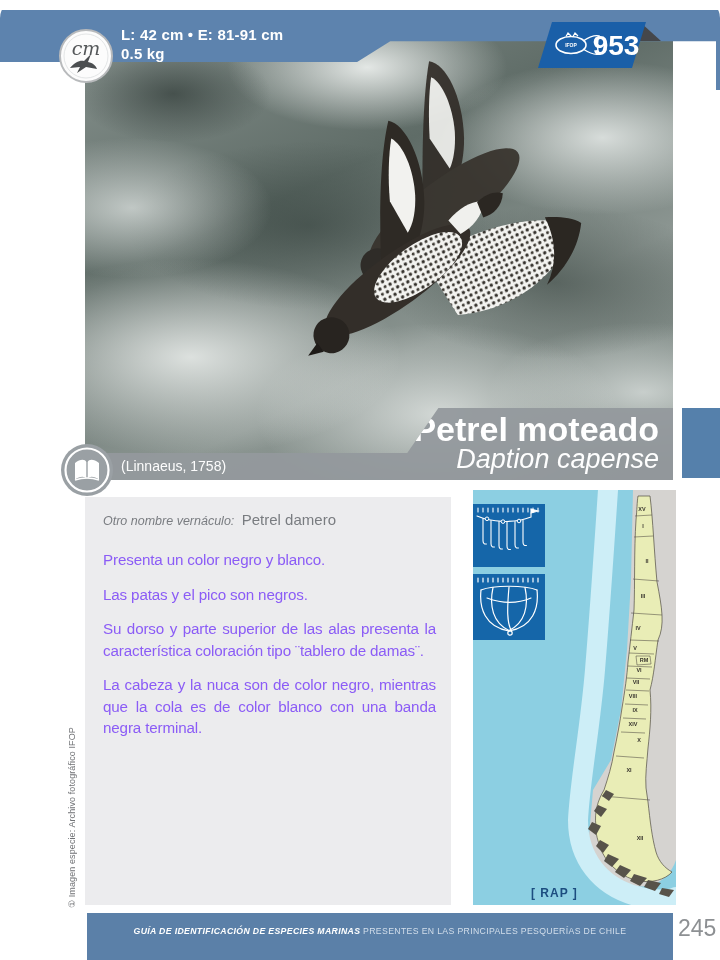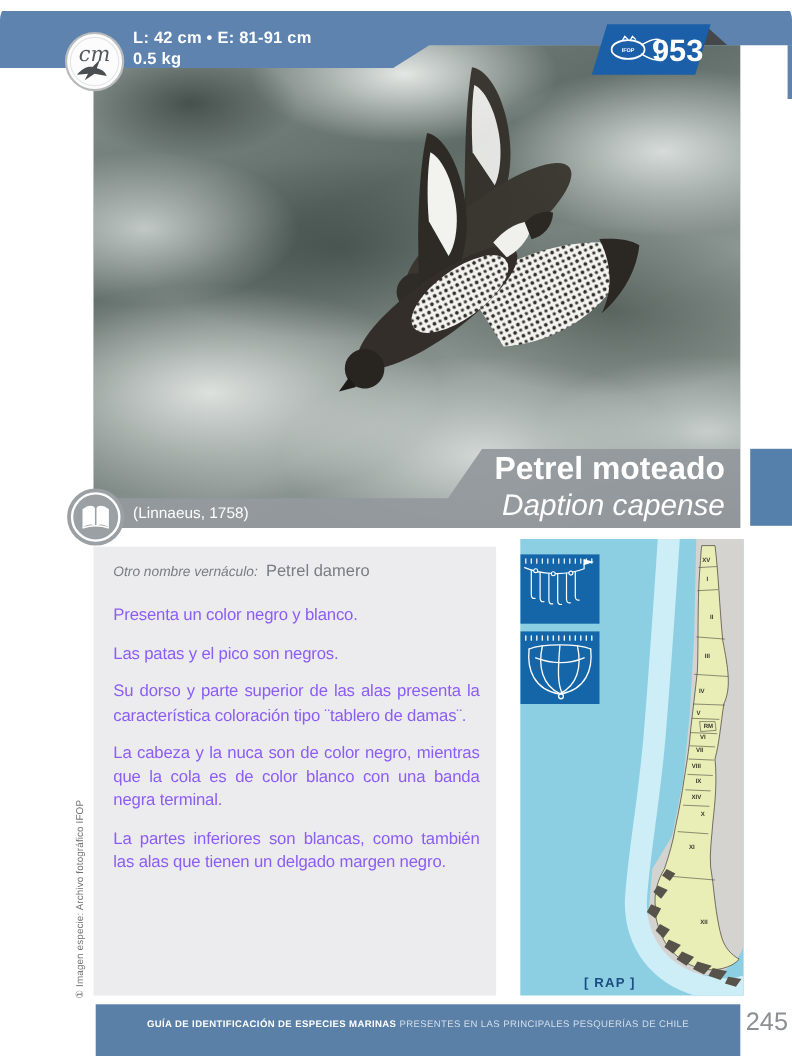--- a/index.html
+++ b/index.html
@@ -24,21 +24,21 @@
     clip-path:polygon(0 0,100% 0,100% 60%,54.2% 60%,49.6% 100%,0 100%);z-index:3;}
   .banner-strip{position:absolute;left:716px;top:41px;width:4px;height:49px;background:#5d83ae;z-index:3;}
   .measure{position:absolute;left:121px;top:25px;z-index:4;color:#fff;font-weight:bold;
     font-size:15px;line-height:19px;letter-spacing:.2px;}
   .cm-badge{position:absolute;left:58px;top:28px;width:56px;height:56px;z-index:5;}
   .num-badge{position:absolute;left:528px;top:20px;width:136px;height:50px;z-index:5;}
   
   .name-band{position:absolute;left:85px;top:408px;width:588px;height:72px;z-index:2;
     background:rgba(148,153,157,.95);
     clip-path:polygon(0 62.5%,54.8% 62.5%,60.1% 0,100% 0,100% 100%,0 100%);}
-  .common{position:absolute;right:14px;top:2px;font-size:29px;font-weight:bold;color:#fff;}
+  .common{position:absolute;right:14px;top:2px;font-size:34px;font-weight:bold;color:#fff;}
   .sci{position:absolute;right:14px;top:36px;font-size:27px;font-style:italic;color:#fefefe;}
   .auth{position:absolute;left:36px;bottom:6px;font-size:14px;color:#fdfdfd;}
   .book-badge{position:absolute;left:60px;top:443px;width:54px;height:54px;z-index:5;}
   .side-tab{position:absolute;left:682px;top:408px;width:38px;height:70px;background:#5580ab;}
   
   .content{position:absolute;left:85px;top:497px;width:366px;height:408px;background:#ececee;
     box-sizing:border-box;padding:14px 15px 0 18px;}
   .vern{margin-bottom:20px;color:#797c80;}
   .vlabel{font-style:italic;font-size:12.5px;}
   .vname{font-size:15px;margin-left:3px;}
@@ -52,21 +52,21 @@
   .tile2{top:84px;height:66px;}
   .lc{position:absolute;left:14px;top:388px;width:27px;height:31px;background:#3fae4a;z-index:3;
     color:#fff;font-size:17px;font-weight:bold;text-align:center;line-height:31px;margin-top:32px;}
   .rap{position:absolute;left:58px;top:396px;z-index:3;color:#1c4d80;font-size:12px;
     font-weight:bold;letter-spacing:1px;}
   
   .credit{position:absolute;left:67px;top:908px;width:200px;font-size:9px;color:#707275;
     transform:rotate(-90deg);transform-origin:0 0;letter-spacing:.1px;}
   .footerbar{position:absolute;left:87px;top:913px;width:586px;height:47px;background:#5b80a8;
     text-align:center;box-sizing:border-box;padding-top:13px;font-size:8.7px;letter-spacing:.35px;}
-  .fb{color:#fff;font-weight:bold;}
+  .fb{color:#fff;font-weight:bold;font-style:italic;}
   .fr{color:#d3deeb;}
   .pagenum{position:absolute;left:678px;top:915px;font-size:23px;color:#8d9093;}
   .maplabel{font-size:5.5px;font-weight:bold;fill:#39362f;font-family:"Liberation Sans",sans-serif;}
   .cmtext{font-family:"DejaVu Serif",serif;font-style:italic;}
 </style>
 </head>
 <body>
 
 <div class="page">
 
@@ -151,21 +151,20 @@
 
   <div class="content">
     <div class="vern">
       <span class="vlabel">Otro nombre vernáculo:</span>
       <span class="vname">Petrel damero</span>
     </div>
     <p>Presenta un color negro y blanco.</p>
     <p>Las patas y el pico son negros.</p>
     <p>Su dorso y parte superior de las alas presenta la característica coloración tipo ¨tablero de damas¨.</p>
     <p>La cabeza y la nuca son de color negro, mientras que la cola es de color blanco con una banda negra terminal.</p>
-    <p>La partes inferiores son blancas, como también las alas que tienen un delgado margen negro.</p>
   </div>
 
   <div class="panel">
     <svg class="map" width="203" height="415" viewBox="0 0 203 415">
       <path d="M160,0 L203,0 L203,370 C199,382 190,392 176,396 C160,398 144,394 134,384 C124,374 118,360 116,346 L120,300 L138,270 L148,220 L154,160 L158,90 Z" fill="#d5d3d0"></path>
       <path d="M135,0 C131,60 127,120 122,180 C117,240 107,290 105,330 C105,368 127,396 163,406 C183,411 197,410 203,407" fill="none" stroke="#cdeef7" stroke-width="20" stroke-linecap="round"></path>
       <path d="M165,6 L177,6 C180,30 181,60 184,92 C189,118 192,135 185,150 C182,170 181,185 177,200 C179,220 177,240 175,258 C174,272 172,285 173,298 L175,312 C177,330 179,348 183,362 C186,372 192,378 199,382 C192,390 178,393 166,391 C150,388 136,376 129,362 C125,352 122,342 123,336 C121,322 125,310 131,300 C135,288 139,275 141,262 C144,248 147,232 149,218 C152,200 154,186 155,172 C157,155 159,138 161,120 C162,95 161,60 163,30 C164,20 164,12 165,6 Z" fill="#e9edb6" stroke="#504c42" stroke-width="0.7"></path>
       <g stroke="#4e4a42" stroke-width="0.55">
         <path d="M162,26 L179,25 M161,47 L180,46 M160,89 L186,91 M158,123 L189,125 M157,150 L186,151 M156,163 L181,164 M155,176 L179,177 M154,188 L177,189 M153,200 L176,201 M152,214 L175,215 M150,228 L173,229 M148,242 L172,243 M143,266 L171,268 M129,306 L177,310"></path>
         <path d="M163,166 L177,166 L178,174 L164,175 Z" fill="none"></path>

